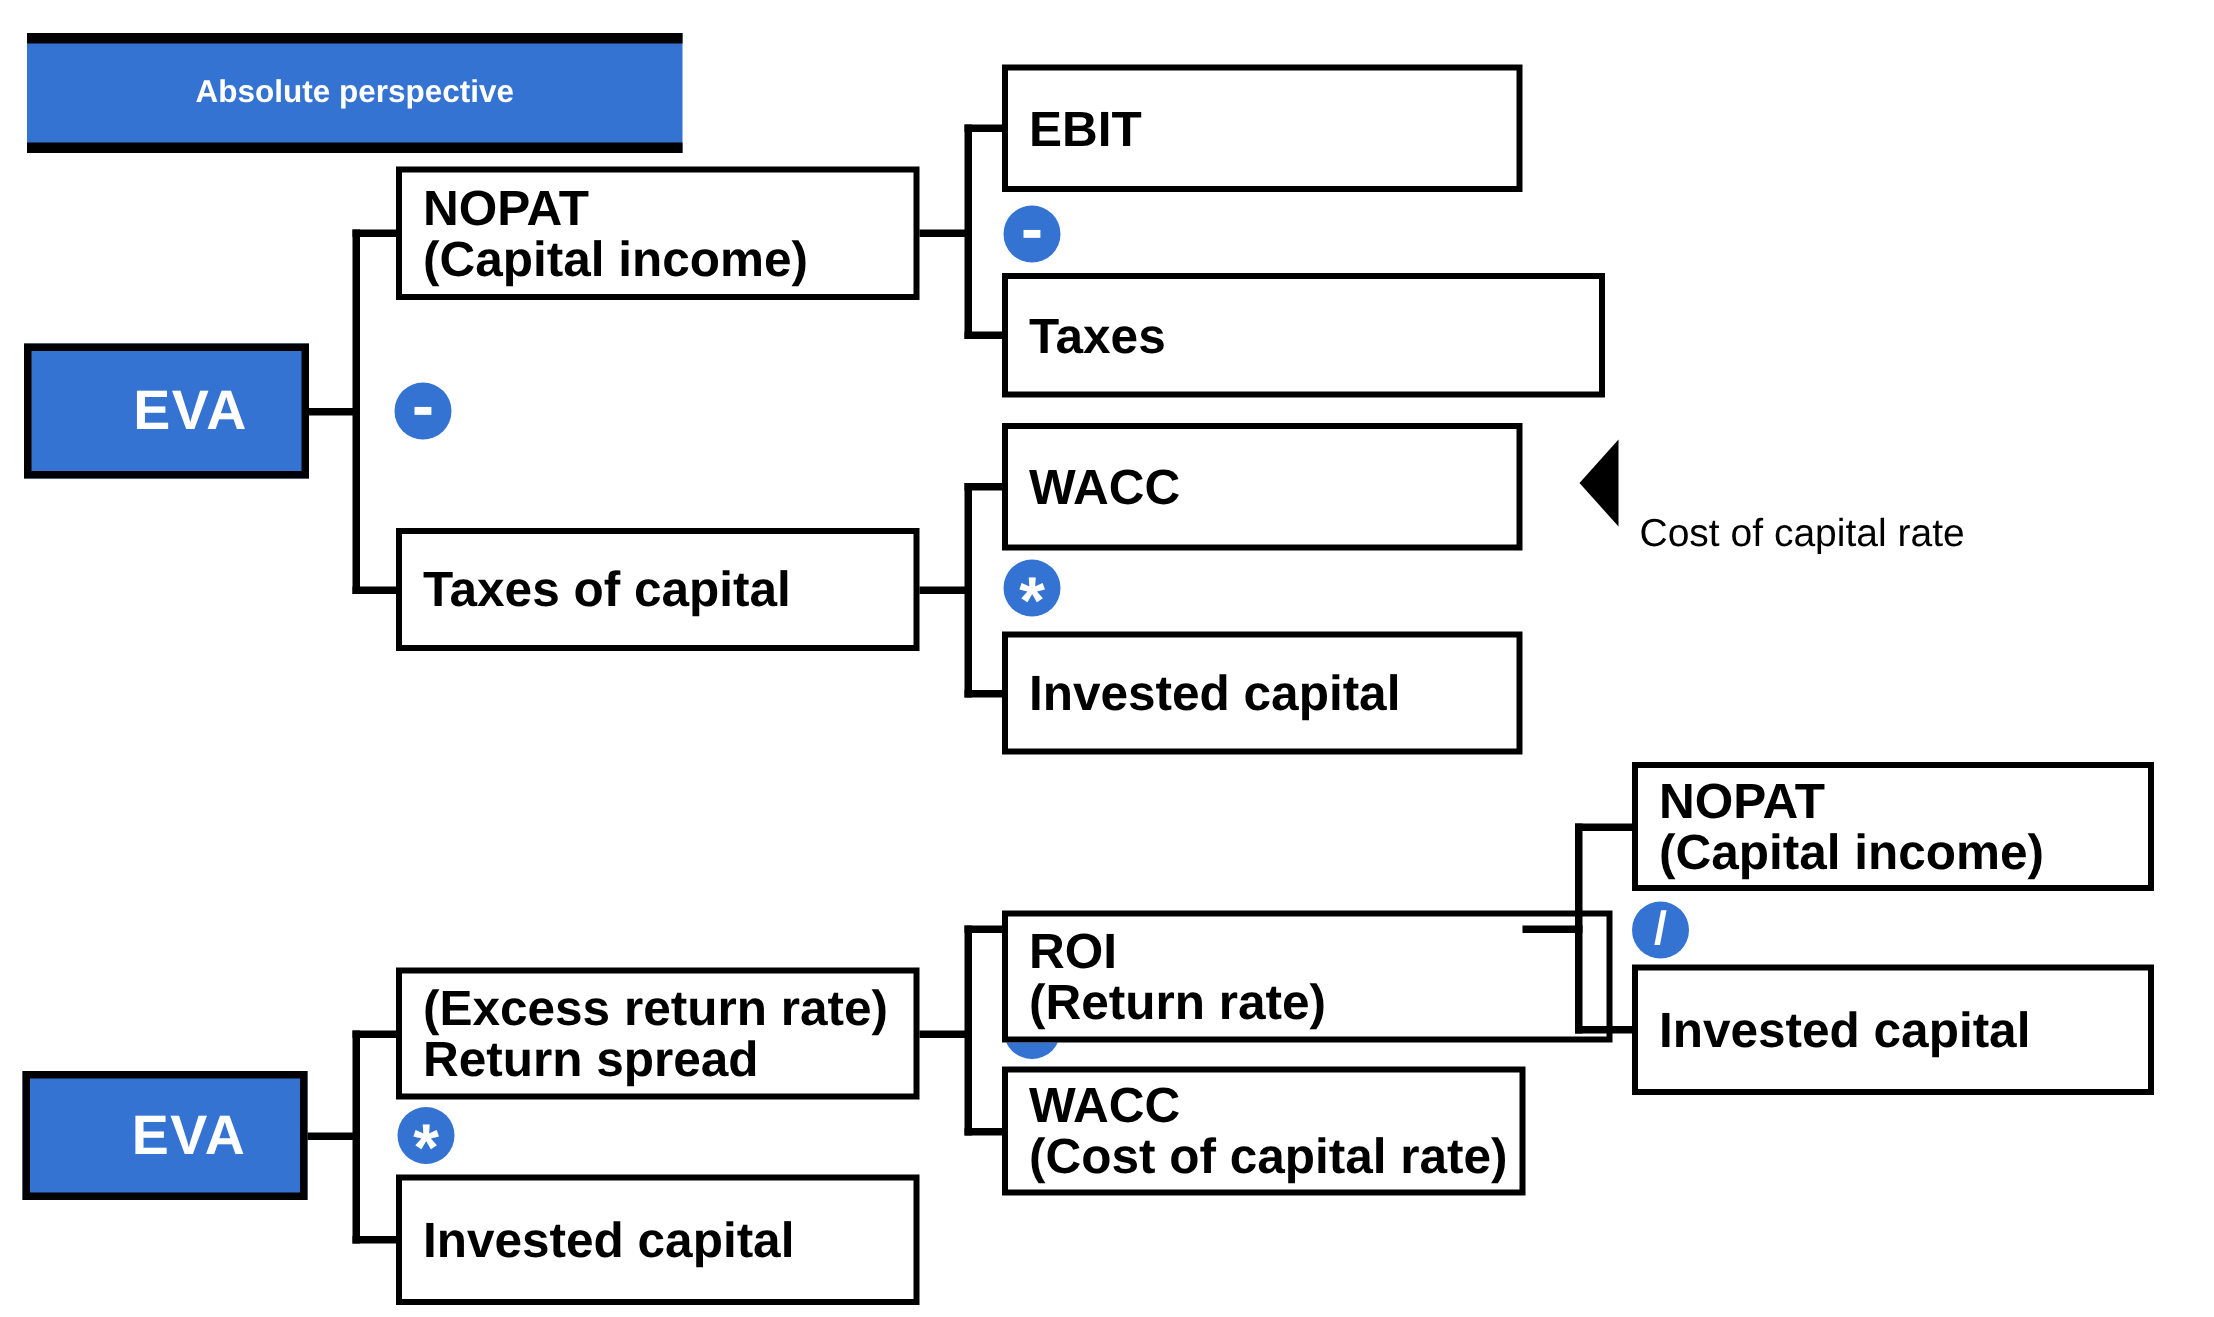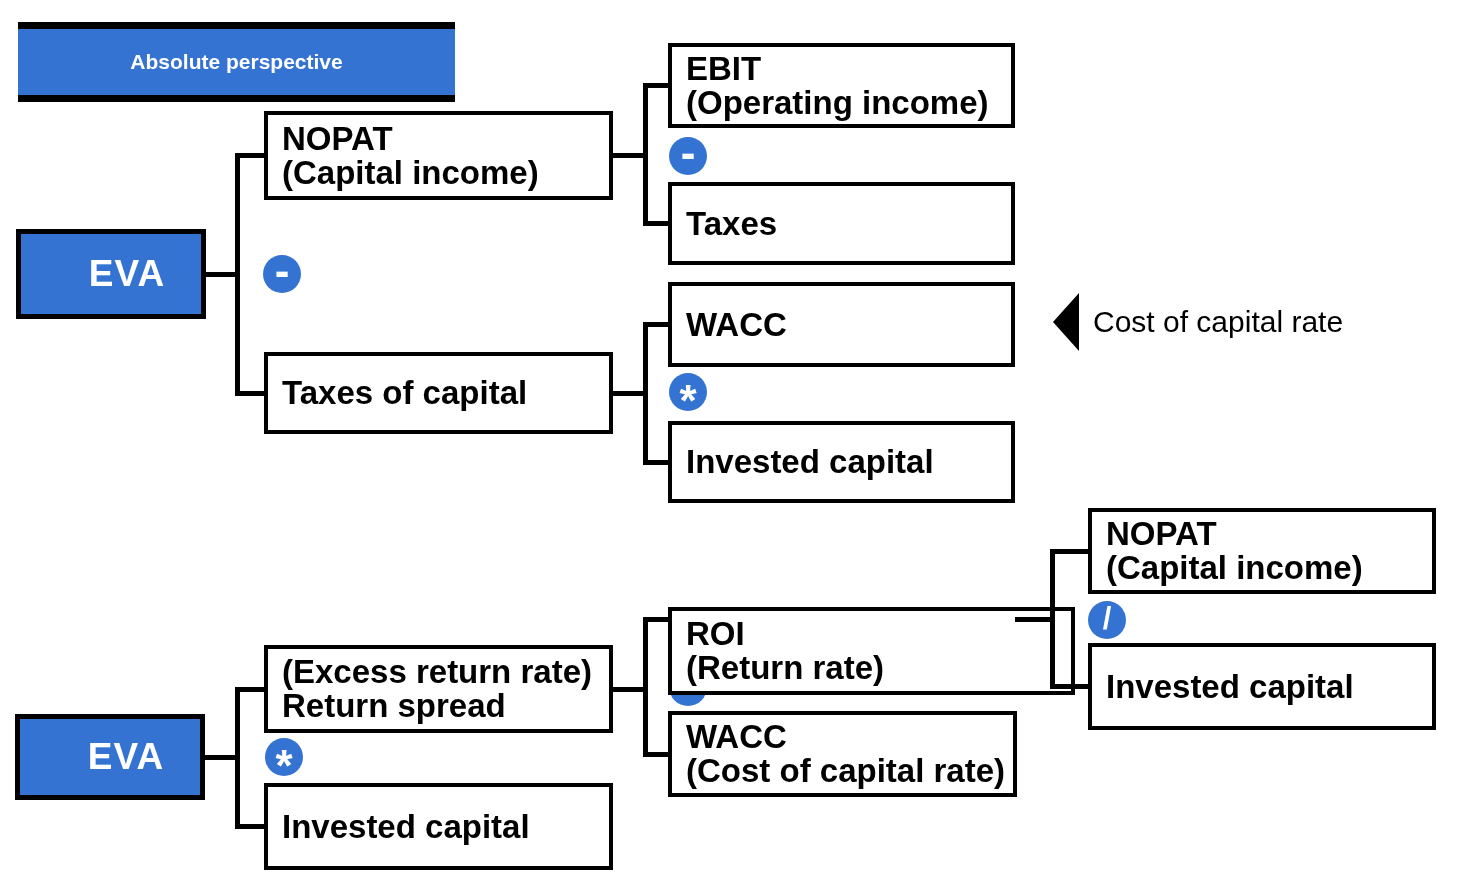--- a/index.html
+++ b/index.html
@@ -31,21 +31,21 @@
   }
   .op span{display:block;}
   .op.minus span{font-size:44px;transform:translateY(-3px);}
   .op.star  span{font-size:44px;transform:translateY(9px);}
   .op.slash span{font-size:31px;transform:translateY(-1px);}
   .arrow{
     position:absolute;width:0;height:0;
     border-right:26px solid #000;
     border-top:29px solid transparent;border-bottom:29px solid transparent;
   }
-  .ann{position:absolute;font-size:30px;line-height:40px;color:#000;white-space:nowrap;}
+  .ann{position:absolute;font-size:26px;line-height:40px;color:#000;white-space:nowrap;margin-top:33px;}
 </style>
 </head>
 <body>
 
 <div class="canvas">
 
   <div class="hdr" style="left:18px;top:22px;width:437px;height:80px">
     <span>Absolute perspective</span>
   </div>
 
@@ -75,24 +75,23 @@
   <div class="ln" style="left:643px;top:83px;width:5px;height:143px"></div>
   <div class="ln" style="left:643px;top:83px;width:25px;height:5px"></div>
   <div class="ln" style="left:643px;top:221px;width:25px;height:5px"></div>
 
   <div class="op minus" style="left:669px;top:137px">
     <span>-</span>
   </div>
 
   <div class="box" style="left:668px;top:43px;width:347px;height:85px">
     <span>EBIT</span>
-    <span>(Operating income)</span>
   </div>
 
-  <div class="box" style="left:668px;top:182px;width:347px;height:83px">
+  <div class="box" style="left:668px;top:182px;width:402px;height:83px">
     <span>Taxes</span>
   </div>
 
   <div class="ln" style="left:613px;top:391px;width:35px;height:5px"></div>
   <div class="ln" style="left:643px;top:322px;width:5px;height:143px"></div>
   <div class="ln" style="left:643px;top:322px;width:25px;height:5px"></div>
   <div class="ln" style="left:643px;top:460px;width:25px;height:5px"></div>
 
   <div class="op star" style="left:669px;top:373px">
     <span>*</span>

